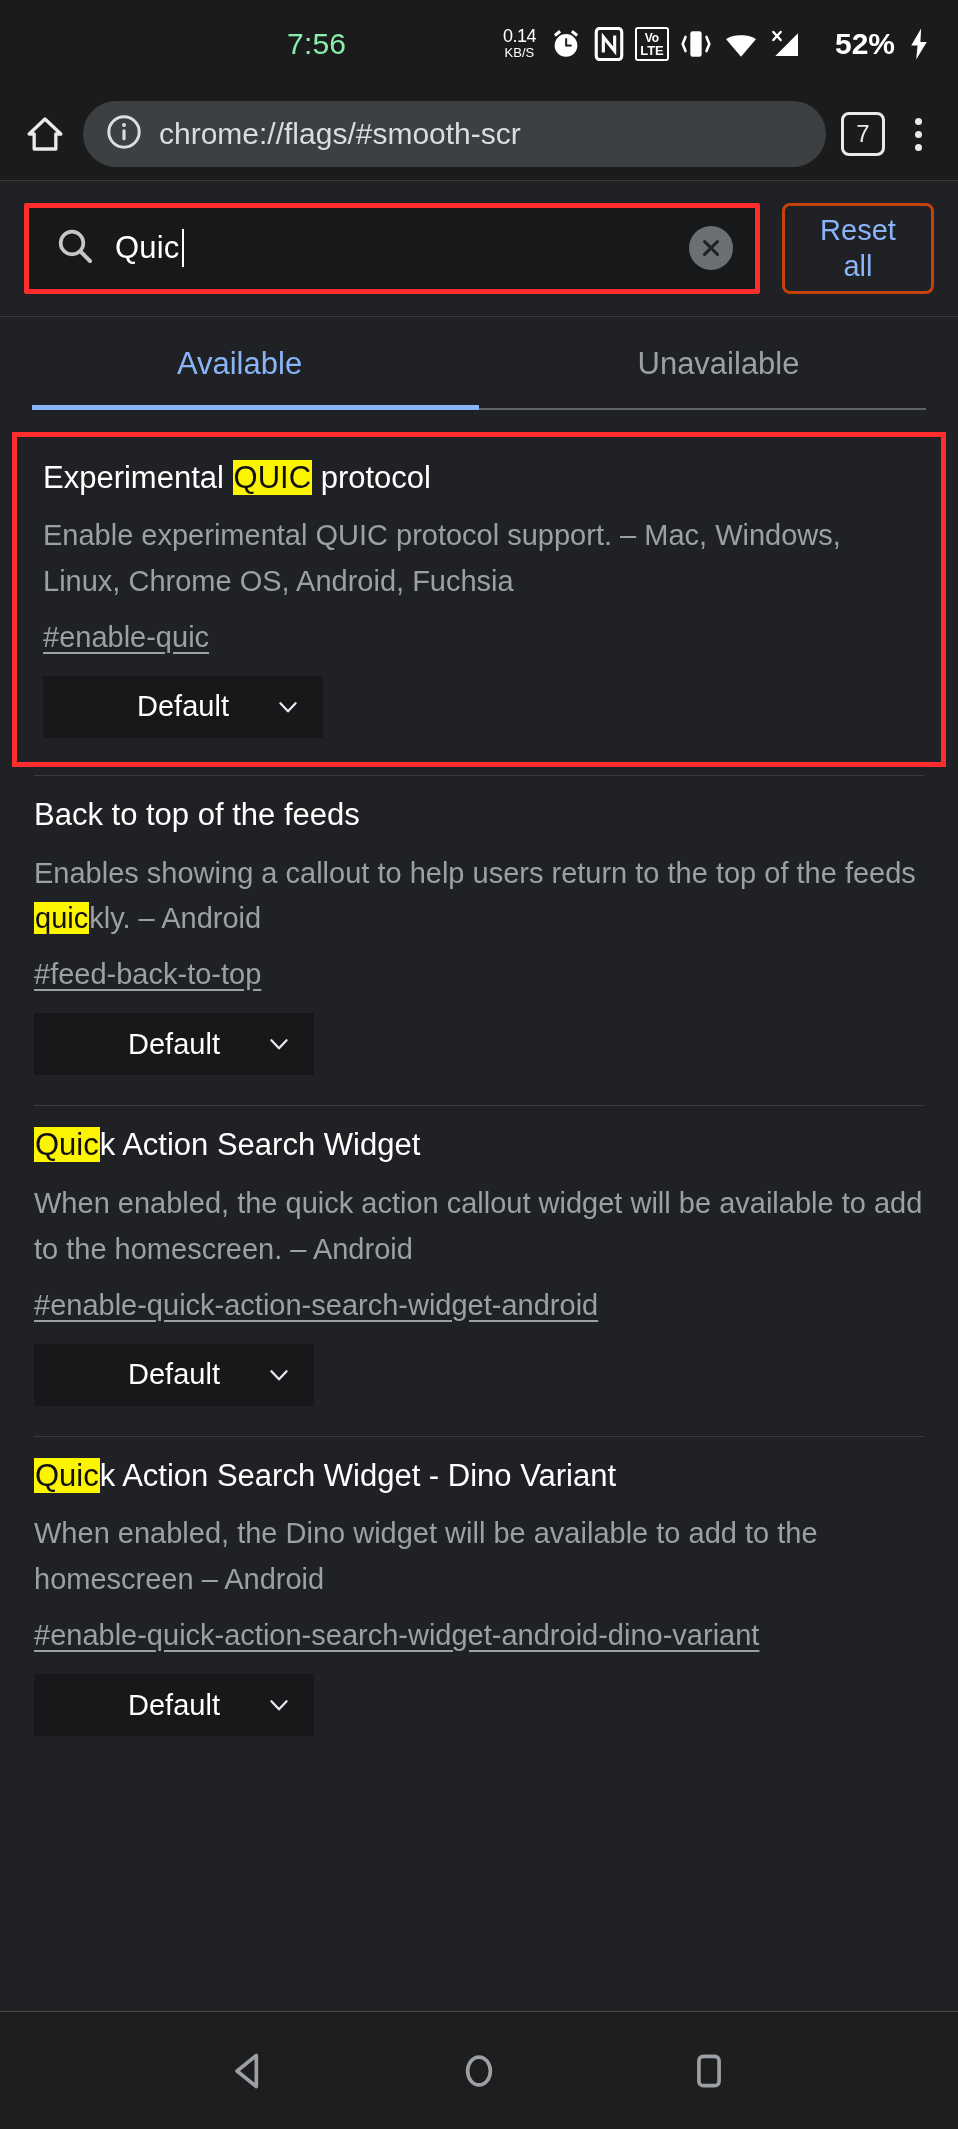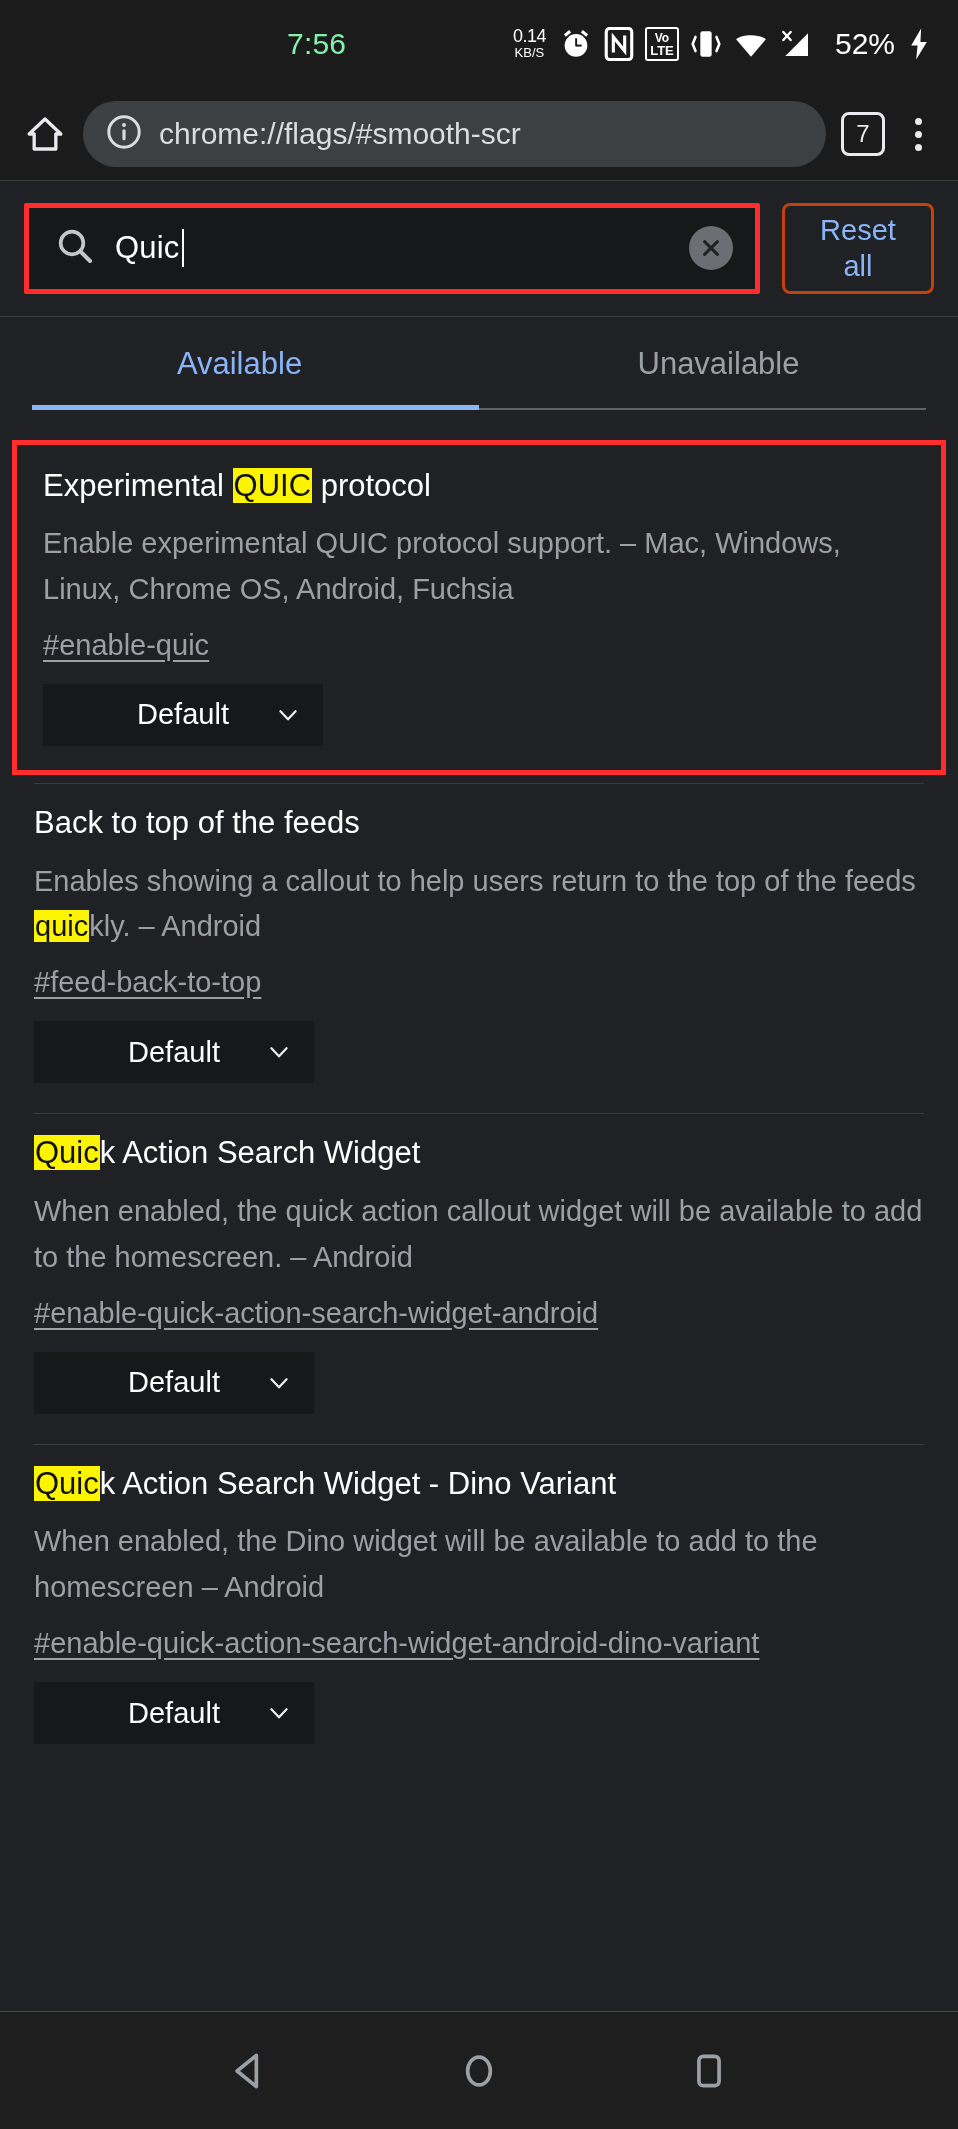--- a/index.html
+++ b/index.html
@@ -60,21 +60,21 @@
     border: 2.5px solid #fff;
     border-radius: 3px;
     color: #fff;
     width: 34px; height: 34px;
     display: flex; flex-direction: column;
     align-items: center; justify-content: center;
     line-height: 1; font-weight: bold;
   }
   .volte-box .t { font-size: 12px; }
   .volte-box .b { font-size: 13px; }
-  .batt-pct { color: #fff; font-size: 30px; margin-left: 12px; }
+  .batt-pct { color: #fff; font-size: 30px; margin-left: 22px; font-weight: bold; }
 
   
   .toolbar {
     height: 92px;
     background: #1b1b1b;
     display: flex;
     align-items: center;
     padding: 0 22px;
     flex: 0 0 auto;
     gap: 15px;
@@ -183,21 +183,20 @@
   .tab-underlines { display: flex; padding: 0 32px; }
   .tab-underlines .u { flex: 1 1 0; height: 2px; background: #5f6368; }
   .tab-underlines .u.active { height: 5px; background: #8ab4f8; margin-top: -3px; }
 
   
   .flag-list {
     flex: 1 1 auto;
     overflow: hidden;
     position: relative;
     padding-top: 22px;
-    margin-top: 8px;
   }
   .flag-card {
     padding: 20px 34px 22px 34px;
     position: relative;
   }
   .flag-card.highlighted {
     border: 5px solid #ff2d2d;
     margin: 0 12px;
     padding: 22px 26px 24px 26px;
   }

